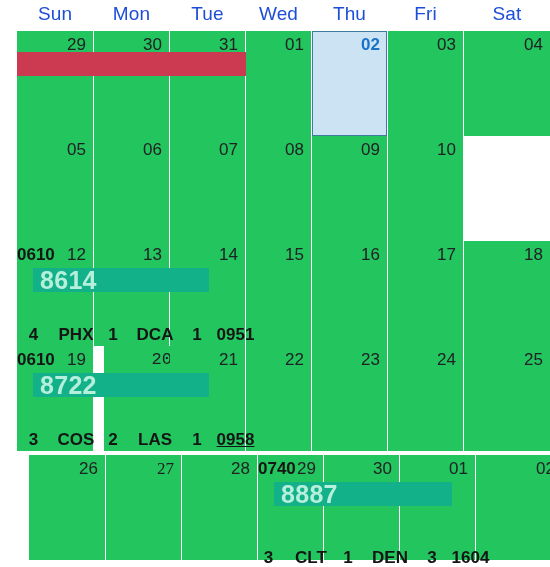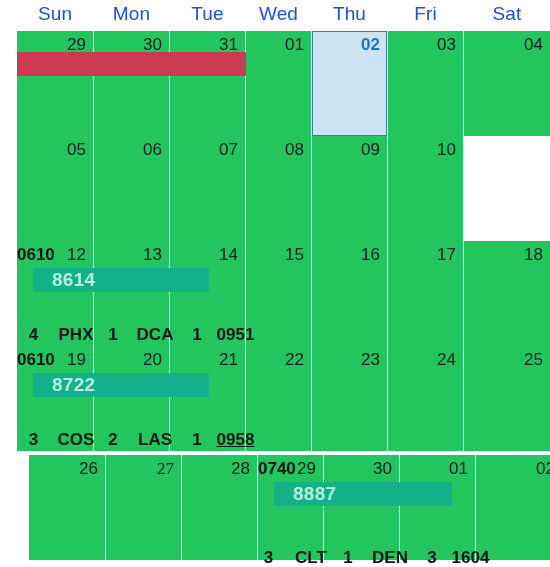--- a/index.html
+++ b/index.html
@@ -95,24 +95,24 @@
   }
   .bar.red {
     background: #cc3a51;
   }
   .bar.green {
     background: #12b189;
     display: flex;
     align-items: center;
   }
   .bar-label {
-    font-size: 19px;
+    font-size: 25px;
     font-weight: bold;
     color: #b6efdb;
-    padding-left: 19px;
+    padding-left: 7px;
     line-height: 24px;
     letter-spacing: 0.3px;
     white-space: nowrap;
   }
 
   
   .leg-strip {
     position: absolute;
     height: 22px;
     display: flex;
@@ -220,21 +220,21 @@
           <span class="leg-seg" style="width: 22px;">1</span>
           <span class="leg-seg" style="width: 62px;">DCA</span>
           <span class="leg-seg" style="width: 22px;">1</span>
           <span class="leg-seg" style="width: 55px;">0951</span>
         </div>
       </div>
       <div class="week-row" style="top: 346px;">
         <div class="daycell" style="left: 17px; width: 76px;">
           <div class="daynum">19</div>
         </div>
-        <div class="daycell" style="left: 94px; width: 75px;">
+        <div class="daycell" style="left: 104px; width: 75px; font-family: Liberation Mono, monospace;">
           <div class="daynum">20</div>
         </div>
         <div class="daycell" style="left: 170px; width: 75px;">
           <div class="daynum">21</div>
         </div>
         <div class="daycell" style="left: 246px; width: 65px;">
           <div class="daynum">22</div>
         </div>
         <div class="daycell" style="left: 312px; width: 75px;">
           <div class="daynum">23</div>

